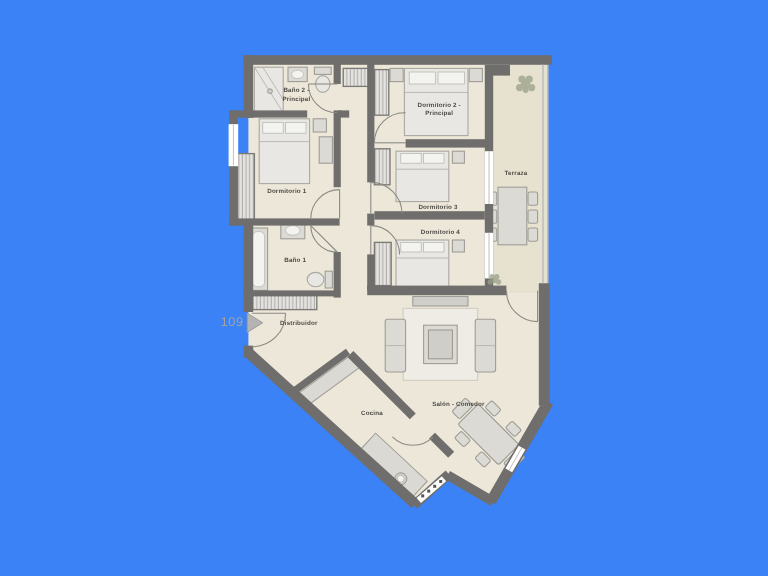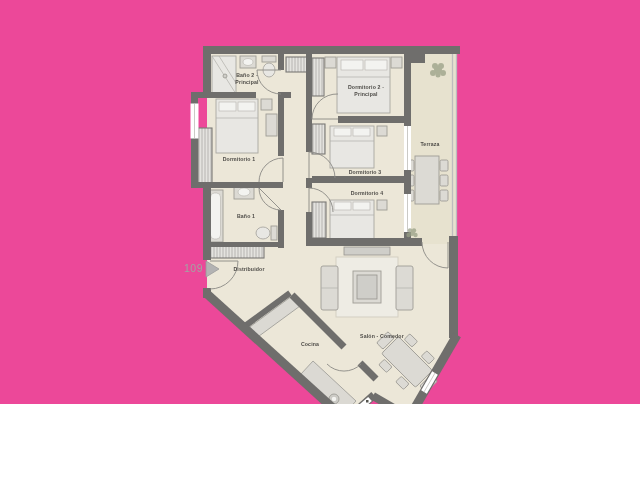--- a/index.html
+++ b/index.html
@@ -1,16 +1,16 @@
 <!DOCTYPE html>
 <html><head>
 <meta charset="utf-8">
 <style>
   html,body{margin:0;padding:0;background:#ffffff;}
-  .canvas{width:640px;height:404px;position:relative;background:#ec4899;overflow:hidden;}
+  .canvas{width:640px;height:480px;position:relative;background:#3b82f6;overflow:hidden;}
   svg{display:block;font-family:"Liberation Sans", sans-serif;}
   .furn{fill:#e8e7e3;stroke:#a9a7a1;stroke-width:0.9;}
   .furn2{fill:#dcdad4;stroke:#9e9c96;stroke-width:0.9;}
   .furn3{fill:#cfcec9;stroke:#96948e;stroke-width:0.8;}
   .pillow{fill:#f3f3f0;stroke:#b5b3ad;stroke-width:0.6;}
   .rug{fill:#eeece4;stroke:#d3cfc2;stroke-width:1;}
   .counter{fill:#dbd9d3;stroke:#a2a09b;stroke-width:0.9;}
   .closet{fill:url(#hatch);stroke:#7a7976;stroke-width:1.1;}
   .door{fill:none;stroke:#8a8984;stroke-width:0.9;}
   .win{stroke:#ffffff;}

